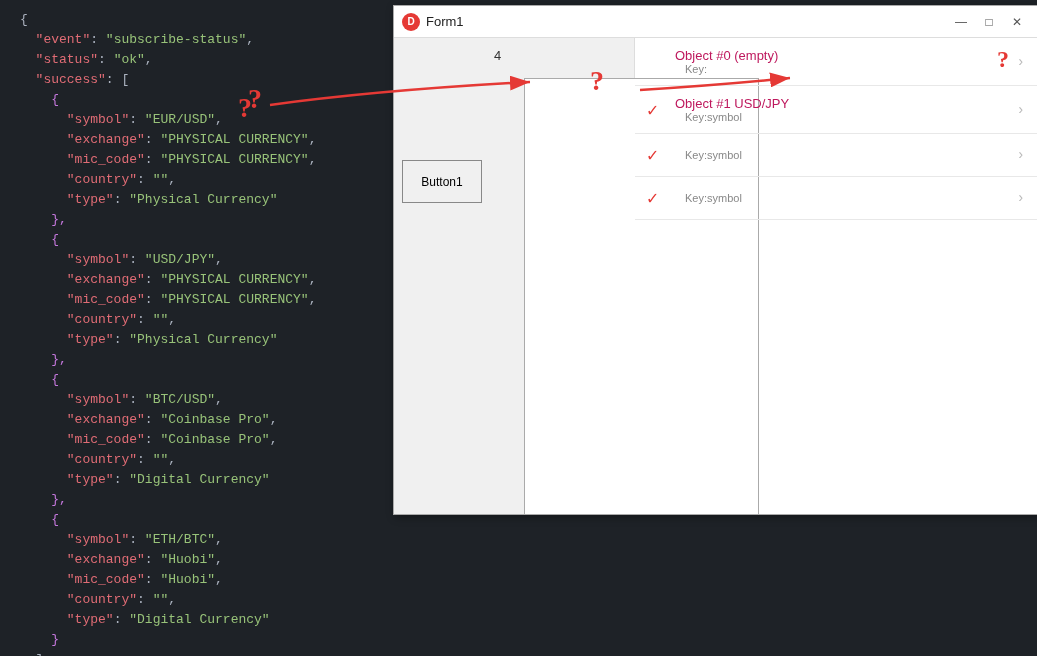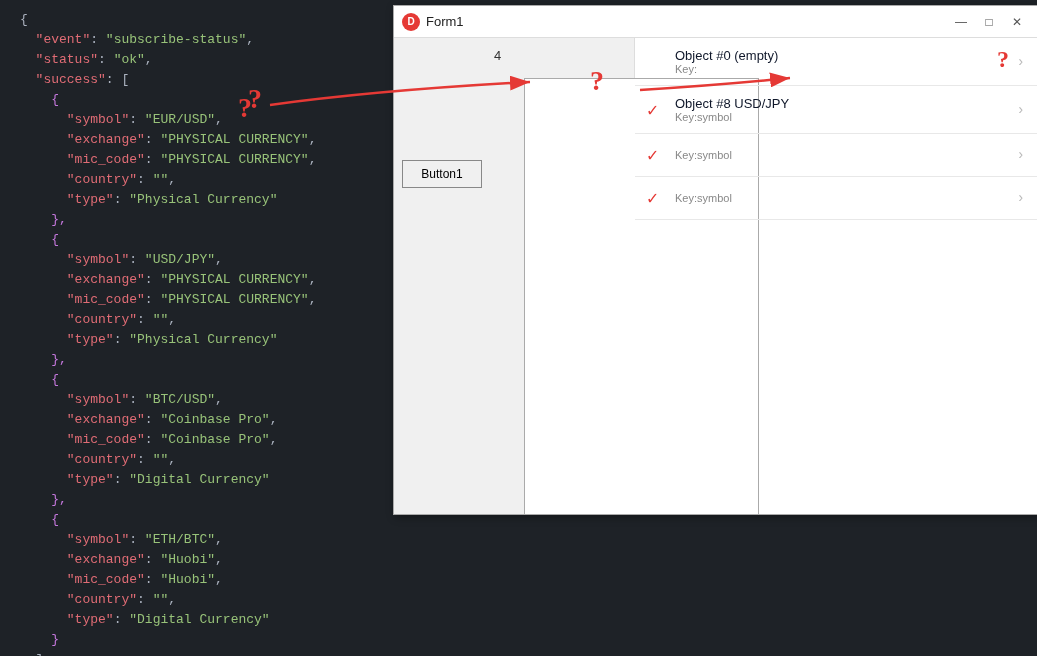--- a/index.html
+++ b/index.html
@@ -150,21 +150,21 @@
       height: 440px;
       background: white;
       border: 1px solid #aaa;
     }
 
     .button1 {
       position: absolute;
       top: 122px;
       left: 8px;
       width: 80px;
-      height: 28px;
+      height: 43px;
       background: #f0f0f0;
       border: 1px solid #888;
       font-family: 'Segoe UI', sans-serif;
       font-size: 12px;
       cursor: pointer;
       display: flex;
       align-items: center;
       justify-content: center;
     }
 
@@ -193,28 +193,29 @@
       font-weight: bold;
     }
 
     .object-item-info {
       flex: 1;
     }
 
     .object-item-title {
       font-size: 13px;
       font-family: 'Segoe UI', sans-serif;
-      color: #0f172a;
+      color: #be185d;
       font-weight: 500;
     }
 
     .object-item-sub {
       font-size: 11px;
       font-family: 'Segoe UI', sans-serif;
       color: #888;
+      margin-left: 10px;
     }
 
     .object-item-chevron {
       color: #bbb;
       font-size: 14px;
     }
 
     .object-qmark {
       position: absolute;
       right: 28px;
@@ -297,21 +298,21 @@
           <div class="object-item-title">Object #0 (empty)</div>
           <div class="object-item-sub">Key:</div>
         </div>
         <span class="object-qmark">?</span>
         <span class="object-item-chevron">›</span>
       </div>
 
       <div class="object-item">
         <div class="object-item-check" style="color:#e53935;">✓</div>
         <div class="object-item-info">
-          <div class="object-item-title">Object #8 USD/JPY</div>
+          <div class="object-item-title">Object #1 USD/JPY</div>
           <div class="object-item-sub">Key:symbol</div>
         </div>
         <span class="object-item-chevron">›</span>
       </div>
 
       <div class="object-item">
         <div class="object-item-check" style="color:#e53935;">✓</div>
         <div class="object-item-info">
           <div class="object-item-sub">Key:symbol</div>
         </div>

